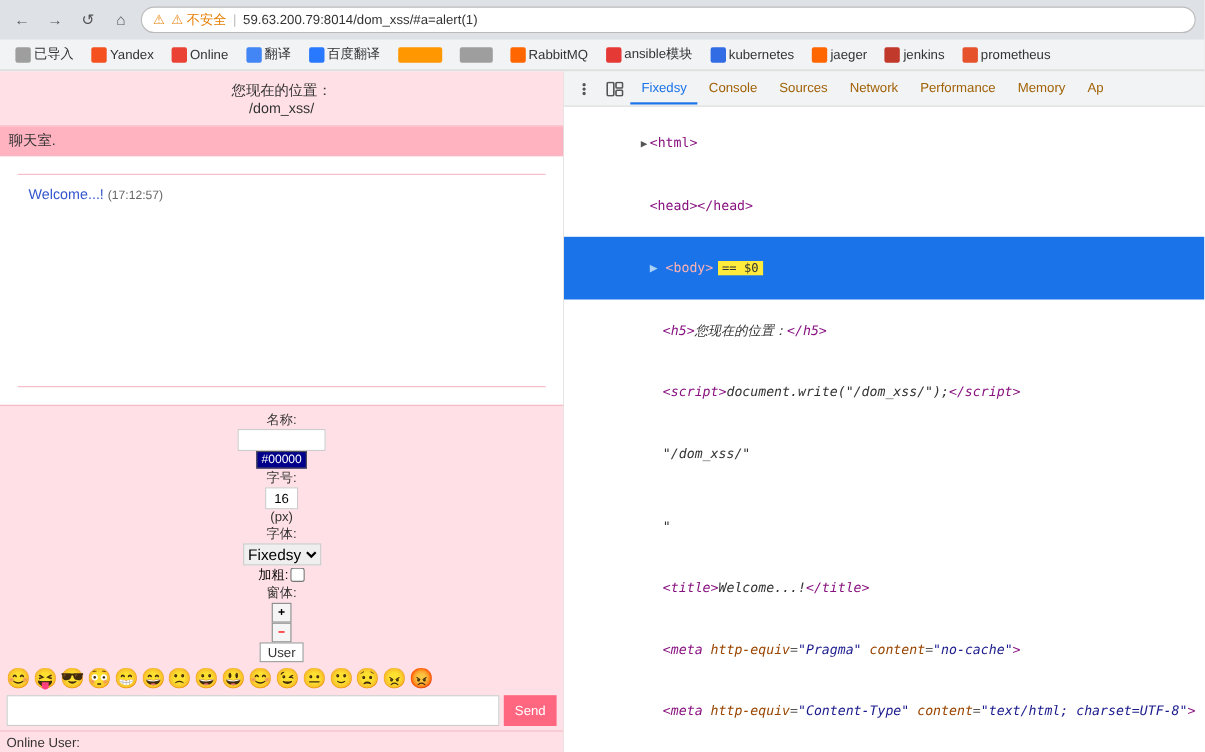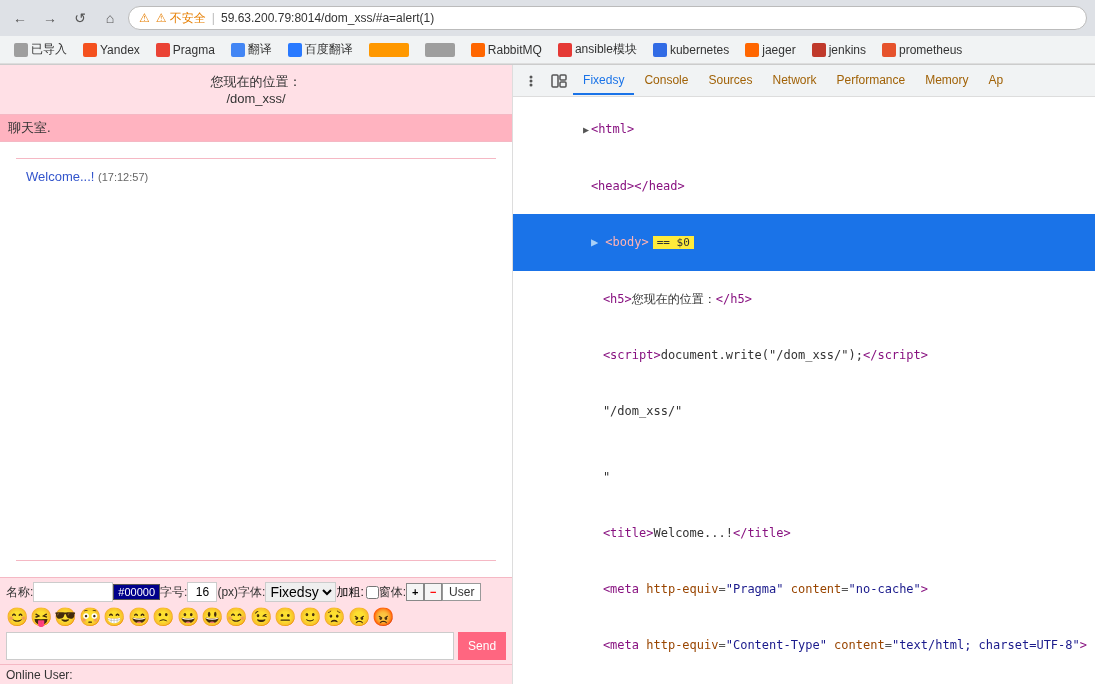--- a/index.html
+++ b/index.html
@@ -25,21 +25,21 @@
     
     .chat-panel { width: 603px; display: flex; flex-direction: column; background: white; border-right: 1px solid #ddd; }
     .chat-header { text-align: center; padding: 8px; background: #ffe0e6; border-bottom: 1px solid #f5b8c4; }
     .chat-title-bar { background: #ffb3c0; padding: 4px 8px; font-size: 13px; color: #333; border-bottom: 1px solid #f5b8c4; }
     .chat-messages { flex: 1; background: white; border: 1px solid #f5b8c4; margin: 16px; padding: 10px; overflow-y: auto; min-height: 0; }
     .chat-message { color: #3355cc; font-size: 13px; margin-bottom: 4px; }
     .chat-message .time { color: #666; font-size: 11px; }
 
     
     .chat-controls { background: #ffe0e6; border-top: 1px solid #f5b8c4; padding: 4px 6px; }
-    .controls-row { display: flex; align-items: center; gap: 0; margin-bottom: 4px; flex-wrap: wrap; }
+    .controls-row { display: flex; align-items: center; gap: 0; margin-bottom: 4px; flex-wrap: wrap; flex-direction: column; }
     .control-label { font-size: 12px; color: #333; }
     .control-input { height: 20px; border: 1px solid #ccc; font-size: 12px; padding: 0 4px; }
     .name-input { width: 80px; }
     .color-box { background: #00008b; color: white; padding: 1px 4px; font-size: 11px; cursor: pointer; border: 1px solid #555; }
     .size-input { width: 30px; height: 20px; border: 1px solid #ccc; font-size: 12px; text-align: center; }
     .font-select { height: 20px; font-size: 14px; border: 1px solid #ccc; }
     .checkbox-label { display: flex; align-items: center; gap: 2px; font-size: 12px; }
     .width-btn { width: 18px; height: 18px; border: 1px solid #888; background: #f5f5f5; cursor: pointer; font-size: 11px; font-weight: bold; display: flex; align-items: center; justify-content: center; }
     .width-btn.minus { color: red; }
     .clear-btn { background: white; border: 1px solid #999; padding: 1px 6px; font-size: 12px; cursor: pointer; color: #333; }
@@ -65,21 +65,21 @@
 
     
     .elements-panel { flex: 1; overflow-y: auto; padding: 4px 0; font-family: monospace; font-size: 12px; background: white; }
     .dom-line { padding: 1px 8px 1px 12px; line-height: 18px; white-space: pre; cursor: default; }
     .dom-line.selected { background: #1a73e8; color: white; }
     .tag { color: #881280; }
     .attr-name { color: #994500; }
     .attr-value { color: #1a1a8c; }
     .text-content { color: #333; }
     .indent1 { padding-left: 20px; }
-    .indent2 { padding-left: 32px; }
+    .indent2 { padding-left: 32px; font-style: italic; }
     .triangle { color: #555; font-size: 10px; margin-right: 2px; }
   </style>
 </head>
 <body>
 
 <div class="browser-chrome">
   <div class="browser-titlebar">
     <button class="nav-btn">←</button>
     <button class="nav-btn">→</button>
     <button class="nav-btn">↺</button>
@@ -95,21 +95,21 @@
     <div class="bookmark-item">
       <span class="bookmark-icon bk-gray"></span>
       <span>已导入</span>
     </div>
     <div class="bookmark-item">
       <span class="bookmark-icon" style="background:#f4511e;"></span>
       <span>Yandex</span>
     </div>
     <div class="bookmark-item">
       <span class="bookmark-icon" style="background:#ea4335;"></span>
-      <span>Pragma</span>
+      <span>Online</span>
     </div>
     <div class="bookmark-item">
       <span class="bookmark-icon" style="background:#4285f4;"></span>
       <span>翻译</span>
     </div>
     <div class="bookmark-item">
       <span class="bookmark-icon" style="background:#2979ff;"></span>
       <span>百度翻译</span>
     </div>
     <div class="bookmark-item">

